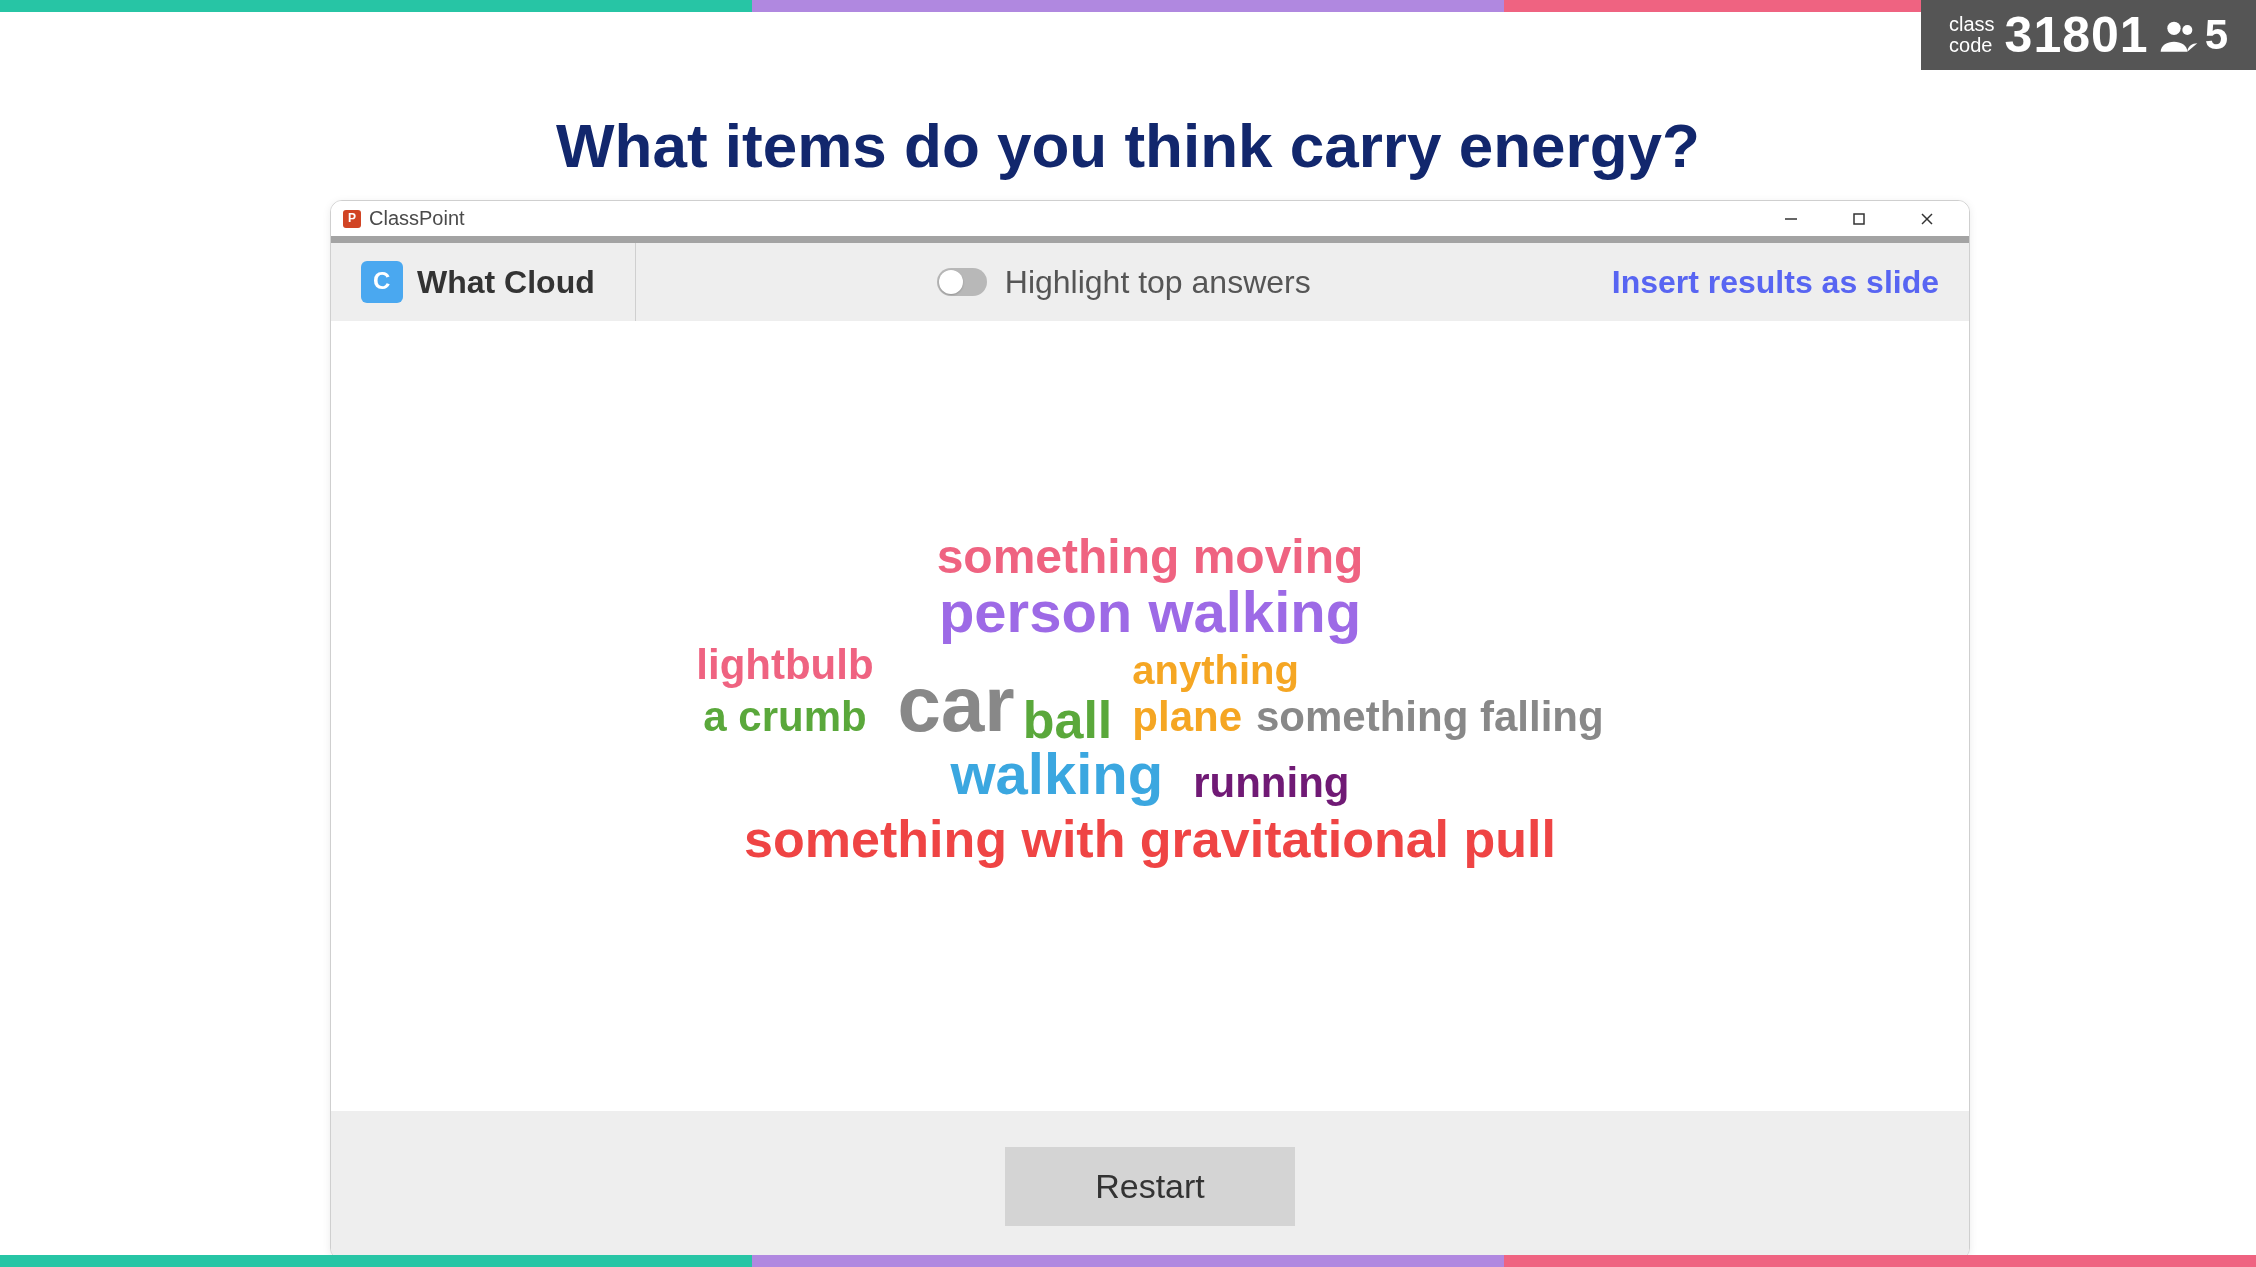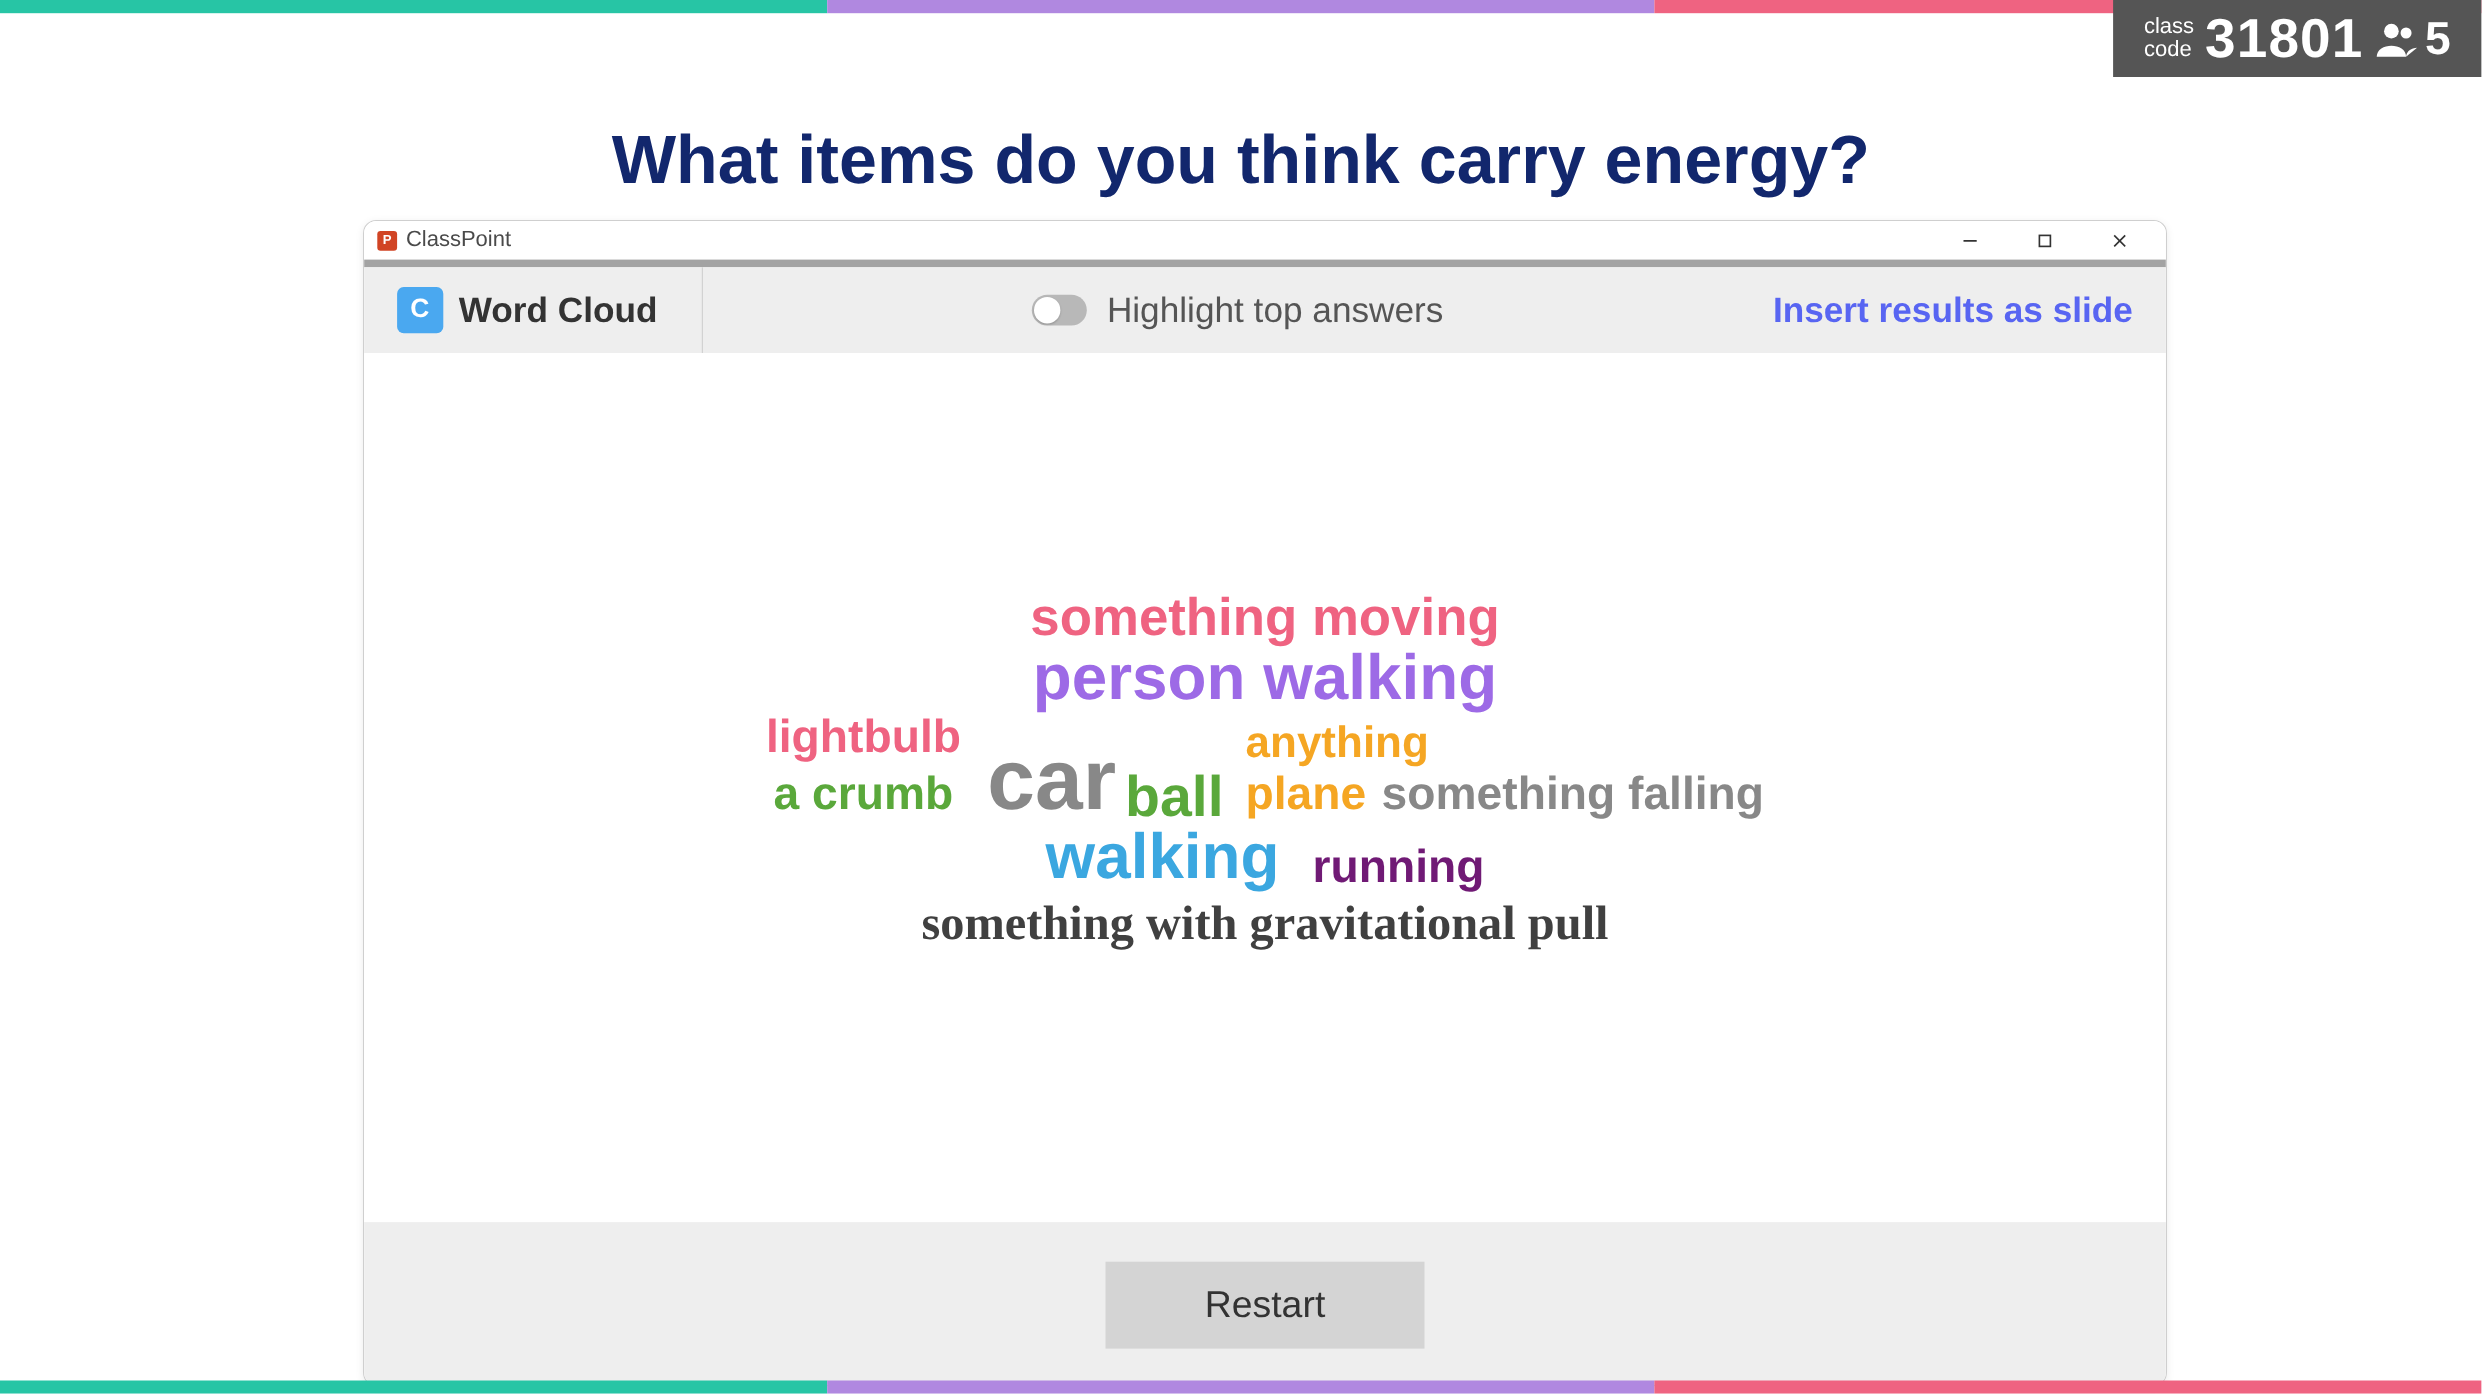--- a/index.html
+++ b/index.html
@@ -238,21 +238,21 @@
     .w-person-walking { color: #9d6ae6; font-size: 58px; }
     .w-lightbulb { color: #ef6381; font-size: 42px; }
     .w-crumb { color: #5aa83b; font-size: 42px; }
     .w-car { color: #888; font-size: 78px; }
     .w-ball { color: #5aa83b; font-size: 52px; }
     .w-anything { color: #f5a623; font-size: 40px; }
     .w-plane { color: #f5a623; font-size: 42px; }
     .w-something-falling { color: #888; font-size: 42px; }
     .w-walking { color: #3ba7e0; font-size: 58px; }
     .w-running { color: #701a75; font-size: 42px; }
-    .w-grav { color: #404040; font-size: 44px; font-family: Liberation Serif, serif; }
+    .w-grav { color: #ef4444; font-size: 52px; }
     
     
     .footer {
       height: 150px;
       background: #eeeeee;
       display: flex;
       align-items: center;
       justify-content: center;
     }
     .restart-btn {
@@ -312,21 +312,21 @@
       <svg viewBox="0 0 16 16">
           <line x1="3" y1="3" x2="13" y2="13"></line>
           <line x1="13" y1="3" x2="3" y2="13"></line>
         </svg>
     </div>
   </div>
 
   <div class="toolbar">
     <div class="feature">
       <div class="feature-icon"></div>
-      <div class="feature-label">Word Cloud</div>
+      <div class="feature-label">What Cloud</div>
     </div>
     <div class="center">
       <div class="toggle"></div>
       <div class="center-label">Highlight top answers</div>
     </div>
     <div class="insert-link">Insert results as slide</div>
   </div>
 
   <div class="cloud-area">
     <div class="cloud-wrap">

